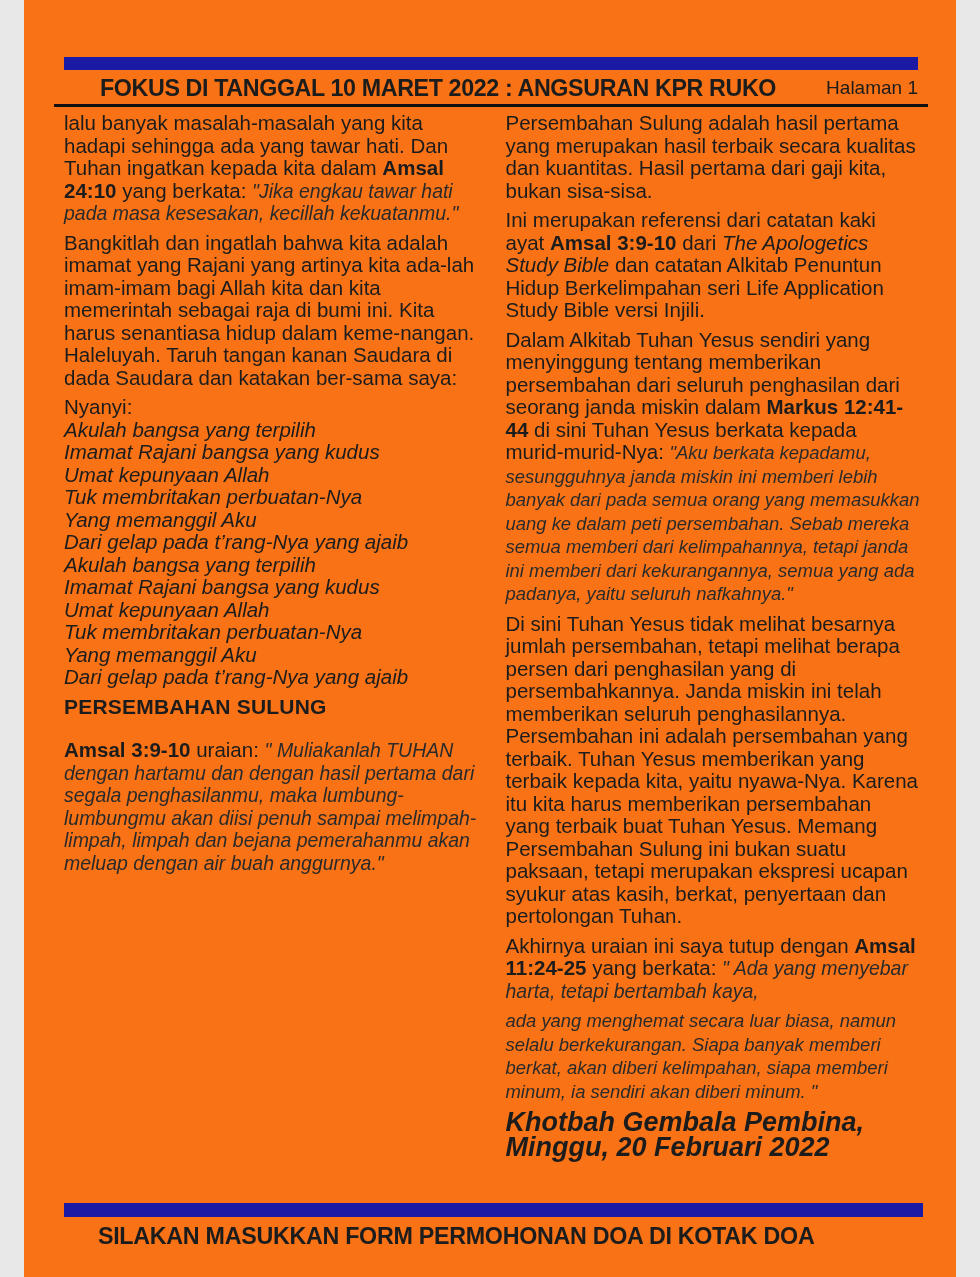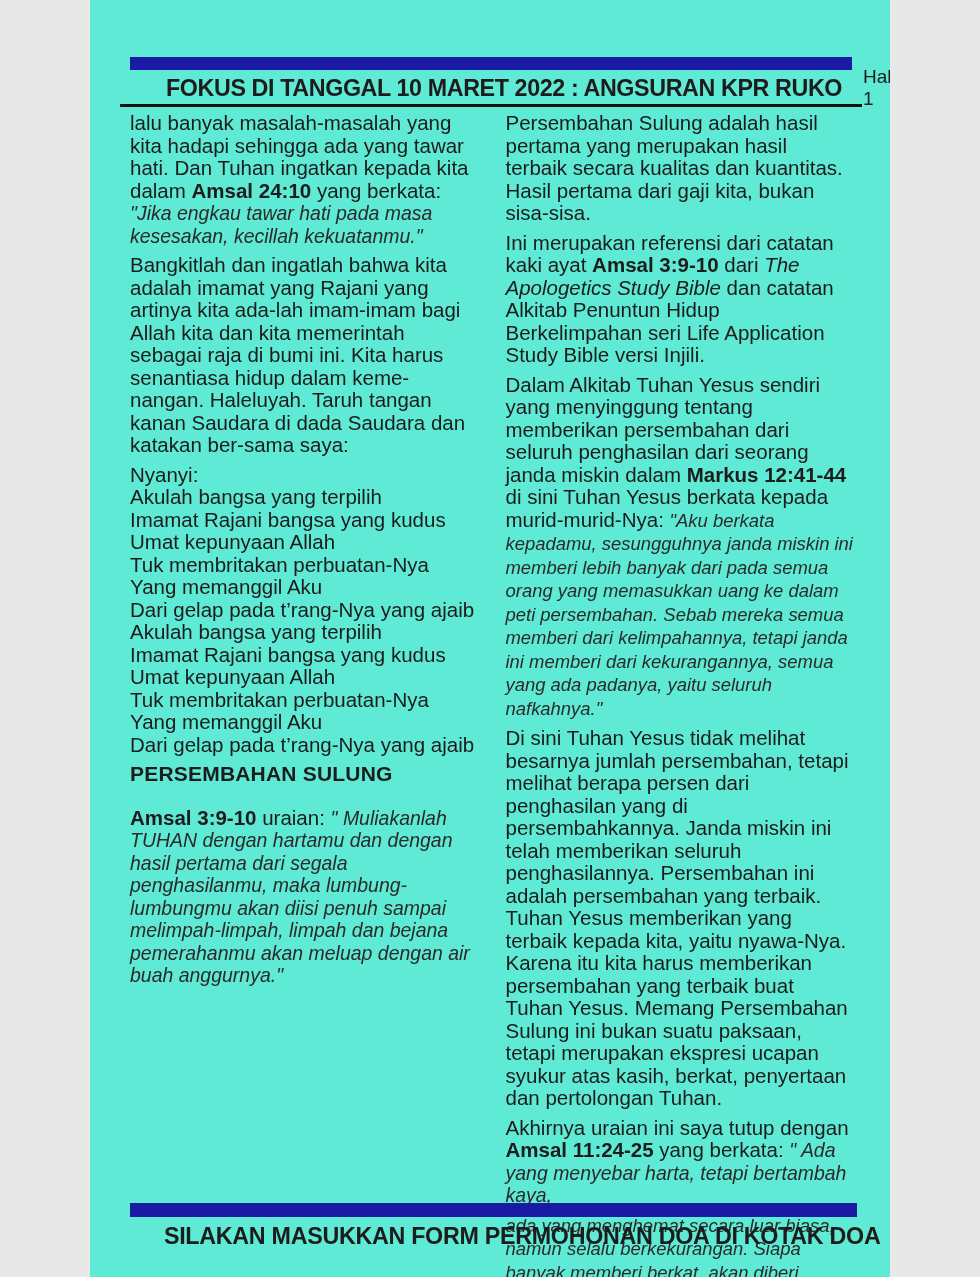--- a/index.html
+++ b/index.html
@@ -1,19 +1,19 @@
 <!DOCTYPE html>
 <html><head>
 <meta charset="utf-8">
 <style>
   * { margin:0; padding:0; box-sizing:border-box; }
   html,body { background:#e8e8e8; }
   .doc {
-    position:relative; width:800px; height:1277px; margin:0 auto;
-    background:#5eead4; overflow:hidden;
+    position:relative; width:932px; height:1277px; margin:0 auto;
+    background:#f97316; overflow:hidden;
     font-family:"Liberation Sans","DejaVu Sans",sans-serif;
     color:#1c1c1c;
   }
   .top-accent {
     position:absolute; left:40px; right:38px; top:57px; height:13px;
     background:#1b1aa5;
   }
   .header-row {
     position:absolute; left:40px; right:38px; top:72px; height:32px;
     display:flex; align-items:center; justify-content:space-between;
@@ -32,21 +32,21 @@
     position:absolute; left:40px; right:36px; top:112px;
     display:flex; gap:27px;
   }
   .col { flex:1 1 0; font-size:20.5px; line-height:22.5px; }
   .col p, .col .para { margin:0 0 7px 0; }
   b.ref { font-weight:bold; }
   i.q  { font-style:italic; font-size:0.95em; color:#2a2a2a; }
   i.qs { font-style:italic; font-size:0.9em;  color:#2a2a2a; }
   i.bt { font-style:italic; }
   .song-label { display:block; }
-  .lyr { }
+  .lyr { font-style:italic; }
   h2.sec {
     font-size:21px; font-weight:bold; letter-spacing:0.2px;
     margin:2px 0 21px 0;
   }
   .signature {
     font-weight:bold; font-style:italic; font-size:27px;
     margin-top:18px; line-height:25px;
   }
   .footer-accent {
     position:absolute; left:40px; right:33px; top:1203px; height:14px;

